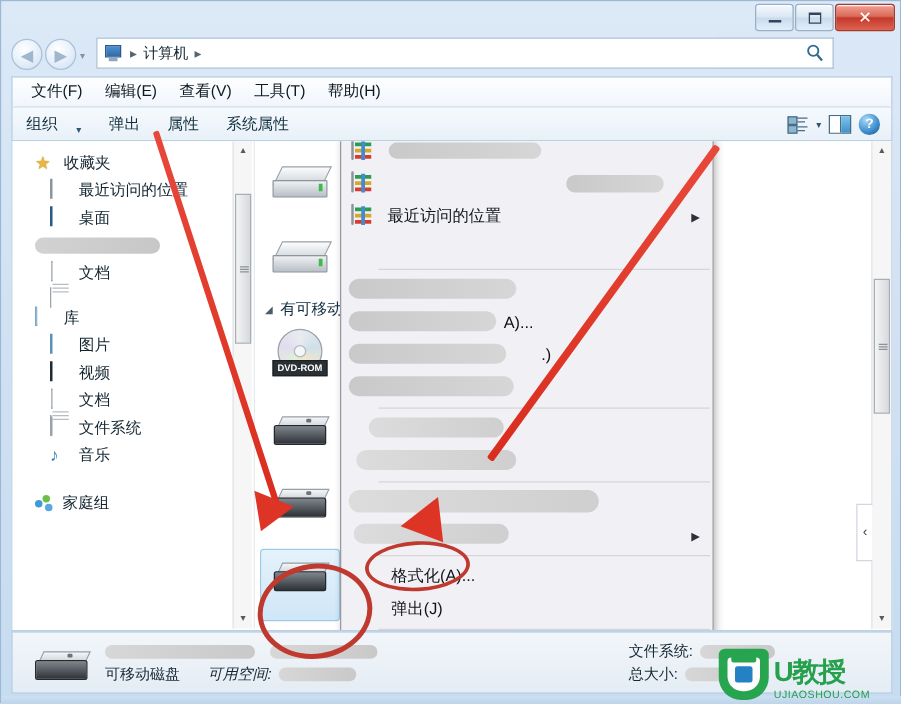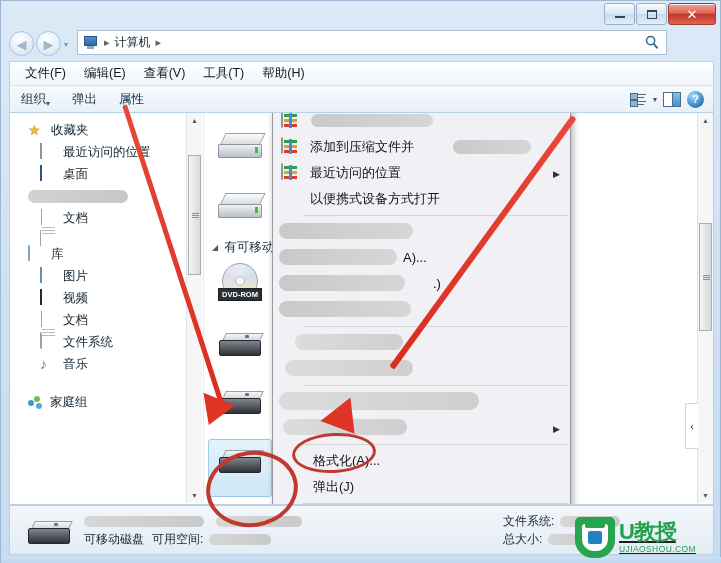--- a/index.html
+++ b/index.html
@@ -67,21 +67,21 @@
     display:flex;align-items:center;padding-left:6px;
   }
   .mitem{padding:2px 9px;font-size:12.5px;color:#0d1a23;}
   
   #toolbar{
     position:absolute;left:8px;top:84px;width:705px;height:28px;
     background:linear-gradient(180deg,#f6fafd 0%,#e8f0f8 100%);
     border:1px solid #bcd0e3;border-top:1px solid #d8e4ef;box-sizing:border-box;
     display:flex;align-items:center;
   }
-  .tbtn{font-size:12.5px;color:#13303f;padding:3px 11px;display:flex;align-items:flex-end;gap:0;}
+  .tbtn{font-size:12.5px;color:#13303f;padding:3px 11px;display:flex;align-items:flex-end;gap:15px;}
   .caret{font-size:8px;color:#2e5770;}
   #tbright{margin-left:auto;display:flex;align-items:center;gap:6px;padding-right:9px;}
   .viewico{width:17px;height:14px;position:relative;}
   .viewico i{position:absolute;display:block;background:#4a6c86;}
   #paneico{width:18px;height:15px;border:1px solid #4a6c86;box-sizing:border-box;display:flex;}
   #paneico .l{flex:1;background:#fff;border-right:1px solid #4a6c86;}
   #paneico .r{width:7px;background:linear-gradient(180deg,#7fc4ec,#3f92c8);}
   #helpico{
     width:17px;height:17px;border-radius:50%;
     background:radial-gradient(circle at 35% 28%,#9fd4f4 0%,#3f8fcf 55%,#14year);
@@ -195,21 +195,21 @@
   #redline2{left:570px;top:116px;width:6px;height:310px;
     background:linear-gradient(180deg,#e8483a,#d92d1e);
     transform:rotate(36deg);transform-origin:top center;border-radius:2px;}
   #redhead2{left:325px;top:405px;width:0;height:0;
     border-left:19px solid transparent;border-right:19px solid transparent;border-top:31px solid #de3426;
     transform:rotate(-38deg);}
   #ell1{left:205px;top:450px;width:84px;height:68px;border:4px solid #c0392f;border-radius:50%;transform:rotate(-8deg);}
   #ell2{left:291px;top:432px;width:78px;height:34px;border:3px solid #c0392f;border-radius:50%;transform:rotate(-3deg);}
 
   
-  #wm{position:absolute;left:574px;top:514px;width:143px;height:45px;display:flex;align-items:center;opacity:.97;text-decoration:underline;}
+  #wm{position:absolute;left:574px;top:514px;width:143px;height:45px;display:flex;align-items:flex-end;opacity:.97;}
   #wmshield{width:40px;height:41px;position:relative;}
   #wmshield .sh{position:absolute;left:0;top:0;width:40px;height:41px;background:#21a34a;
     border-radius:5px 5px 18px 18px;}
   #wmshield .in{position:absolute;left:7px;top:7px;width:26px;height:27px;background:#fff;border-radius:3px 3px 12px 12px;}
   #wmshield .bar{position:absolute;left:10px;top:3px;width:20px;height:8px;background:#21a34a;border-radius:2px;}
   #wmshield .flag{position:absolute;left:13px;top:14px;width:14px;height:13px;background:#1e7fc4;border-radius:2px;}
   #wmtext{margin-left:4px;}
   #wmmain{font-size:22px;font-weight:bold;color:#1f9e47;line-height:22px;letter-spacing:-1px;}
   #wmsub{font-size:8.5px;color:#1f9e47;letter-spacing:.4px;margin-top:1px;}
   #taskbarbit{position:absolute;left:0;top:556px;width:721px;height:7px;background:linear-gradient(180deg,#cfe0f2,#b9d2ea);}
@@ -268,20 +268,21 @@
     <span class="mitem">帮助(H)</span>
   </div>
 
   <div id="toolbar">
     <span class="tbtn">
       <span>组织</span>
       <span class="caret">▾</span>
     </span>
     <span class="tbtn">弹出</span>
     <span class="tbtn">属性</span>
+    <span class="tbtn">系统属性</span>
 
     <span id="tbright">
       <span class="viewico">
         <i style="left:0;top:1px;width:6px;height:5px;background:#8fb6cf;border:1px solid #4a6c86;"></i>
         <i style="left:0;top:8px;width:6px;height:5px;background:#8fb6cf;border:1px solid #4a6c86;"></i>
         <i style="left:8px;top:2px;width:8px;height:1px;"></i>
         <i style="left:8px;top:5px;width:6px;height:1px;"></i>
         <i style="left:8px;top:9px;width:8px;height:1px;"></i>
         <i style="left:8px;top:12px;width:6px;height:1px;"></i>
       </span>
@@ -436,33 +437,31 @@
 
     <div id="ctxmenu">
 
       <div class="ctxrow">
         <span class="ctxicon"><i class="rar"></i></span>
         <span class="blurrow" style="left:38px;top:6px;width:122px;height:13px;"></span>
       </div>
 
       <div class="ctxrow">
         <span class="ctxicon"><i class="rar"></i></span>
-        <span>添加到压缩文件并</span>
         <span class="blurrow" style="left:180px;top:6px;width:78px;height:14px;"></span>
       </div>
 
       <div class="ctxrow">
         <span class="ctxicon"><i class="rar"></i></span>
         <span>最近访问的位置</span>
         <span class="submore">▶</span>
       </div>
 
       <div class="ctxrow">
         <span class="ctxicon"></span>
-        <span>以便携式设备方式打开</span>
       </div>
 
       <div class="ctxsep"></div>
 
       <div class="ctxrow">
         <span class="blurrow" style="left:6px;top:4px;width:134px;height:16px;"></span>
       </div>
       <div class="ctxrow">
         <span class="blurrow" style="left:6px;top:4px;width:118px;height:16px;"></span>
         <span style="position:absolute;left:130px;top:5px;font-size:13px;color:#111;">A)...</span>
@@ -515,21 +514,21 @@
         <i class="dot"></i>
       </div>
 
     <div id="detcols">
       <div class="detline">
         <span class="detval" style="width:120px;"></span>
         <span class="detval" style="width:86px;margin-left:12px;"></span>
       </div>
       <div class="detline">
         <span class="detlabel">可移动磁盘</span>
-        <span class="detlabel" style="margin-left:2px;">可用空间:</span>
+        <span class="detlabel" style="margin-left:16px;font-style:italic;">可用空间:</span>
         <span class="detval" style="width:62px;"></span>
       </div>
     </div>
 
     <div class="rightcol">
       <div class="detline">
         <span class="detlabel">文件系统:</span>
         <span class="detval" style="width:60px;"></span>
       </div>
       <div class="detline">

